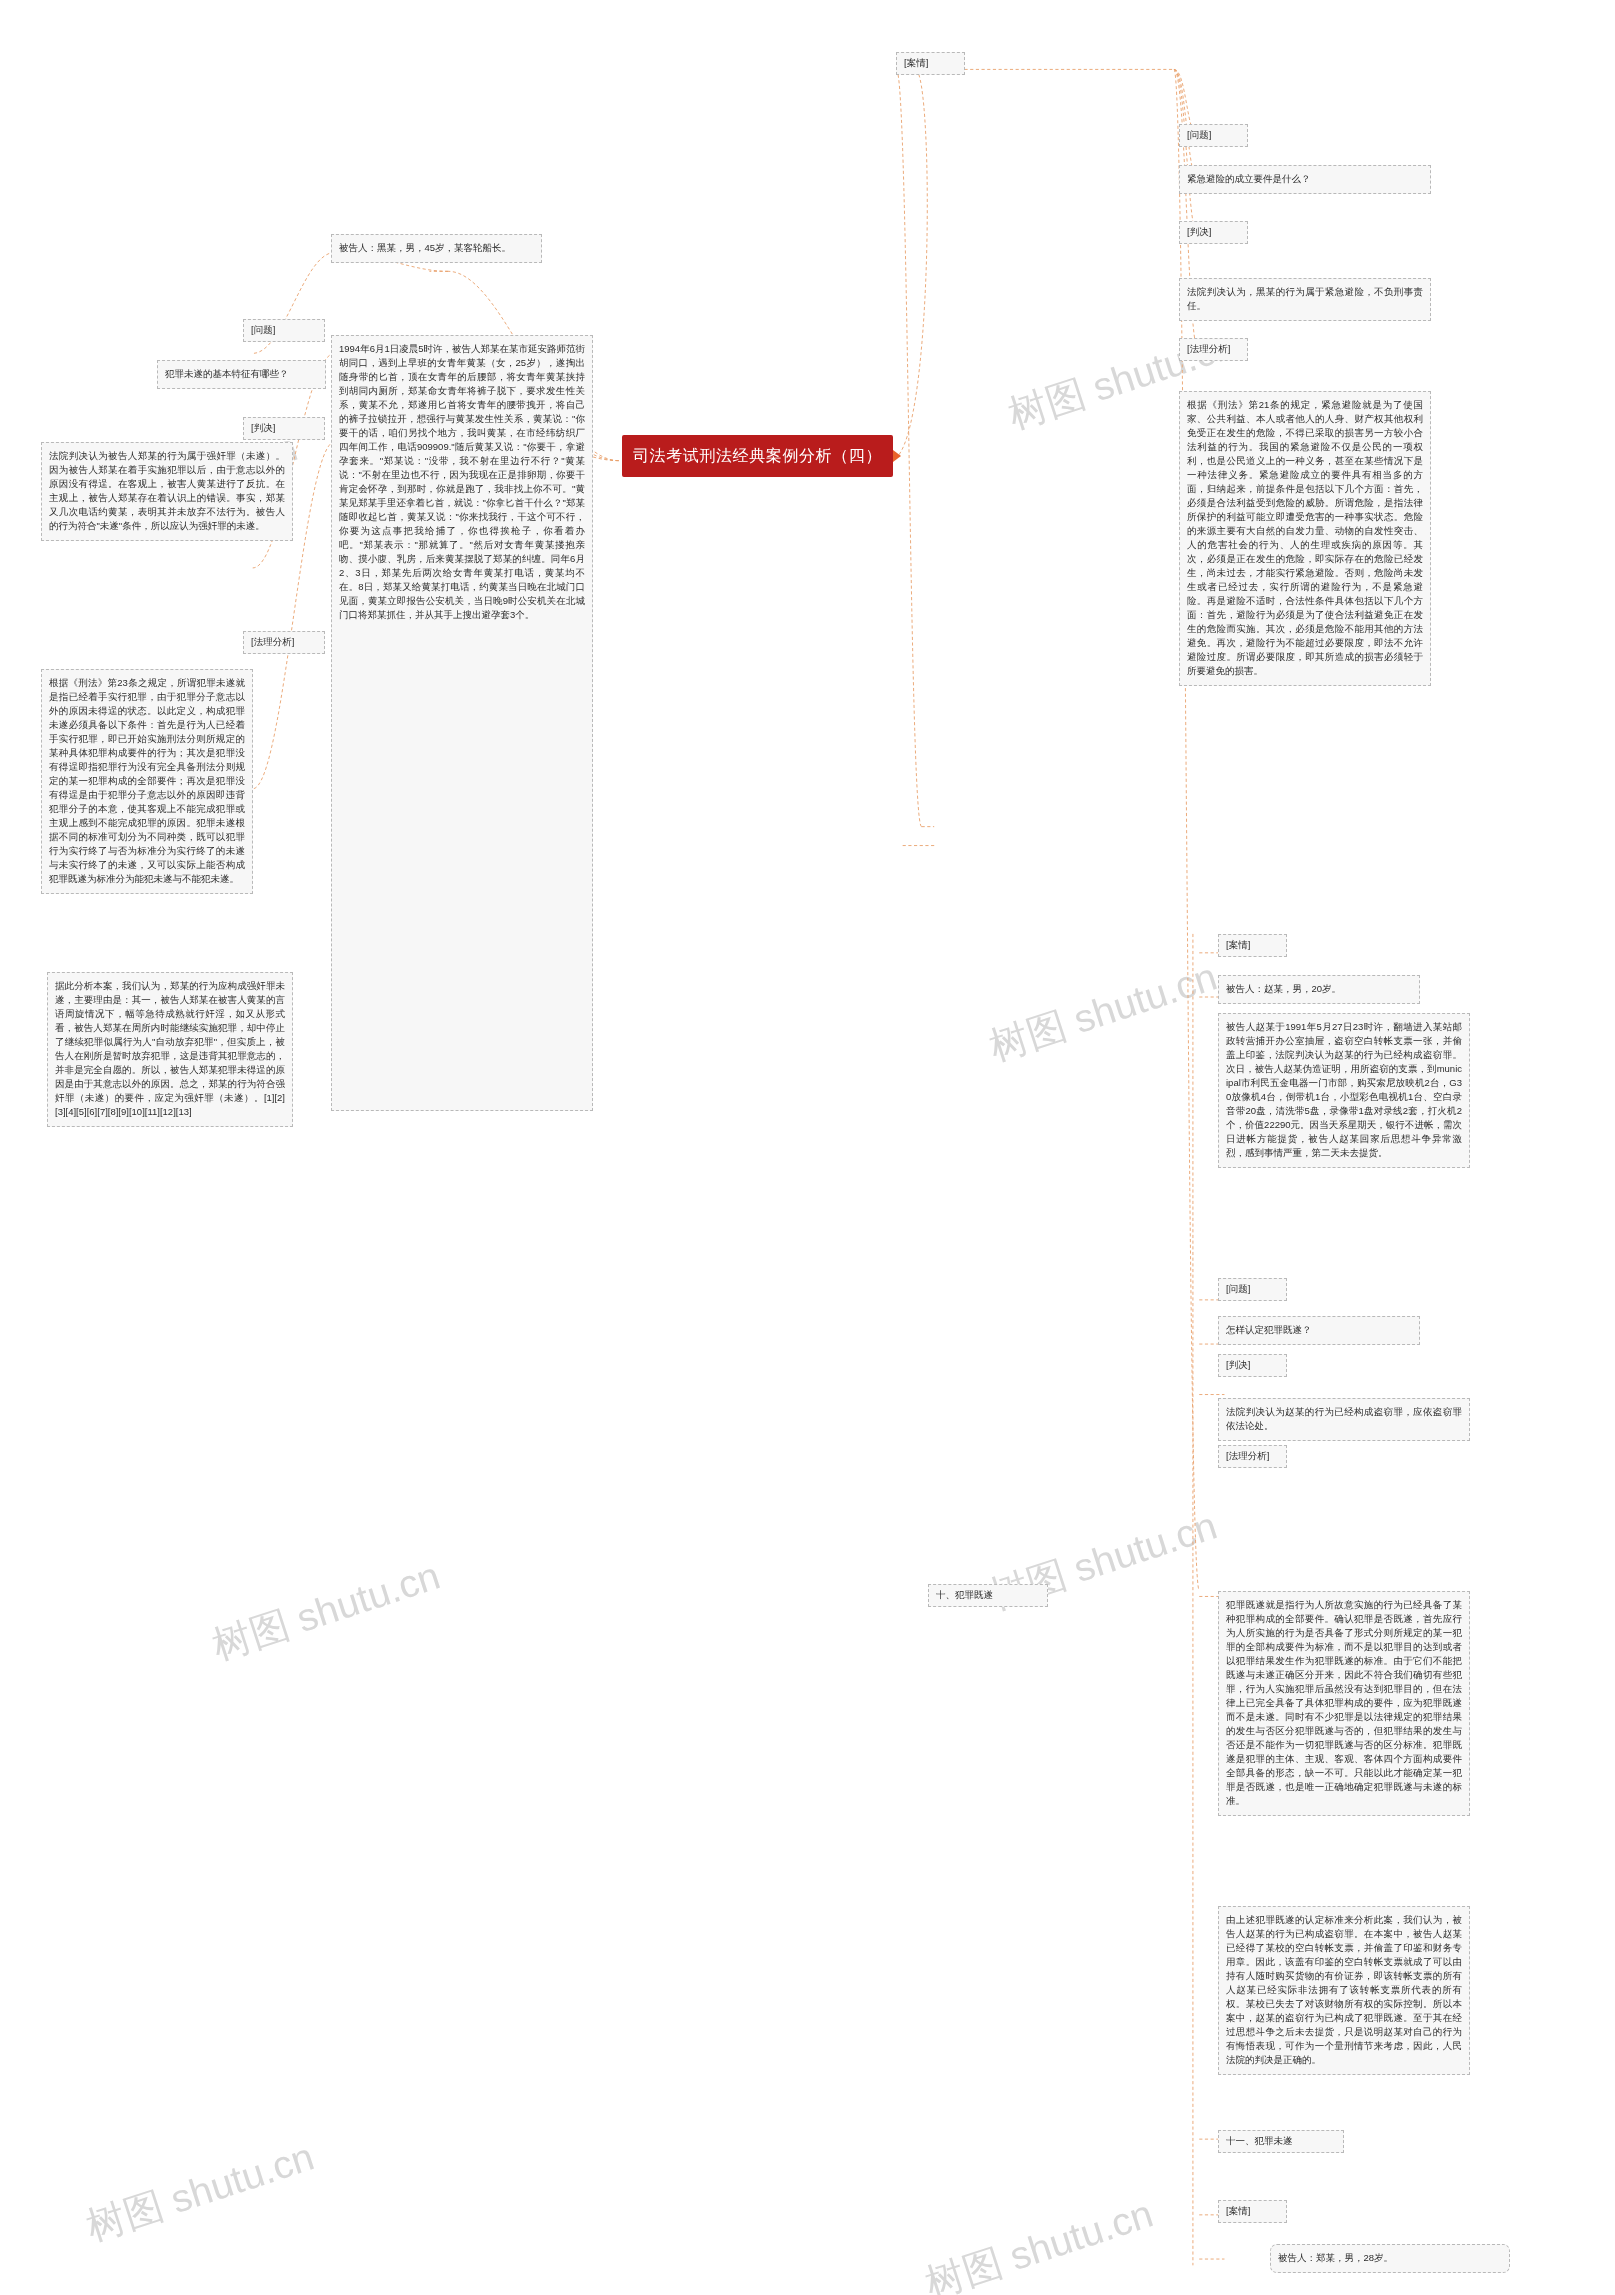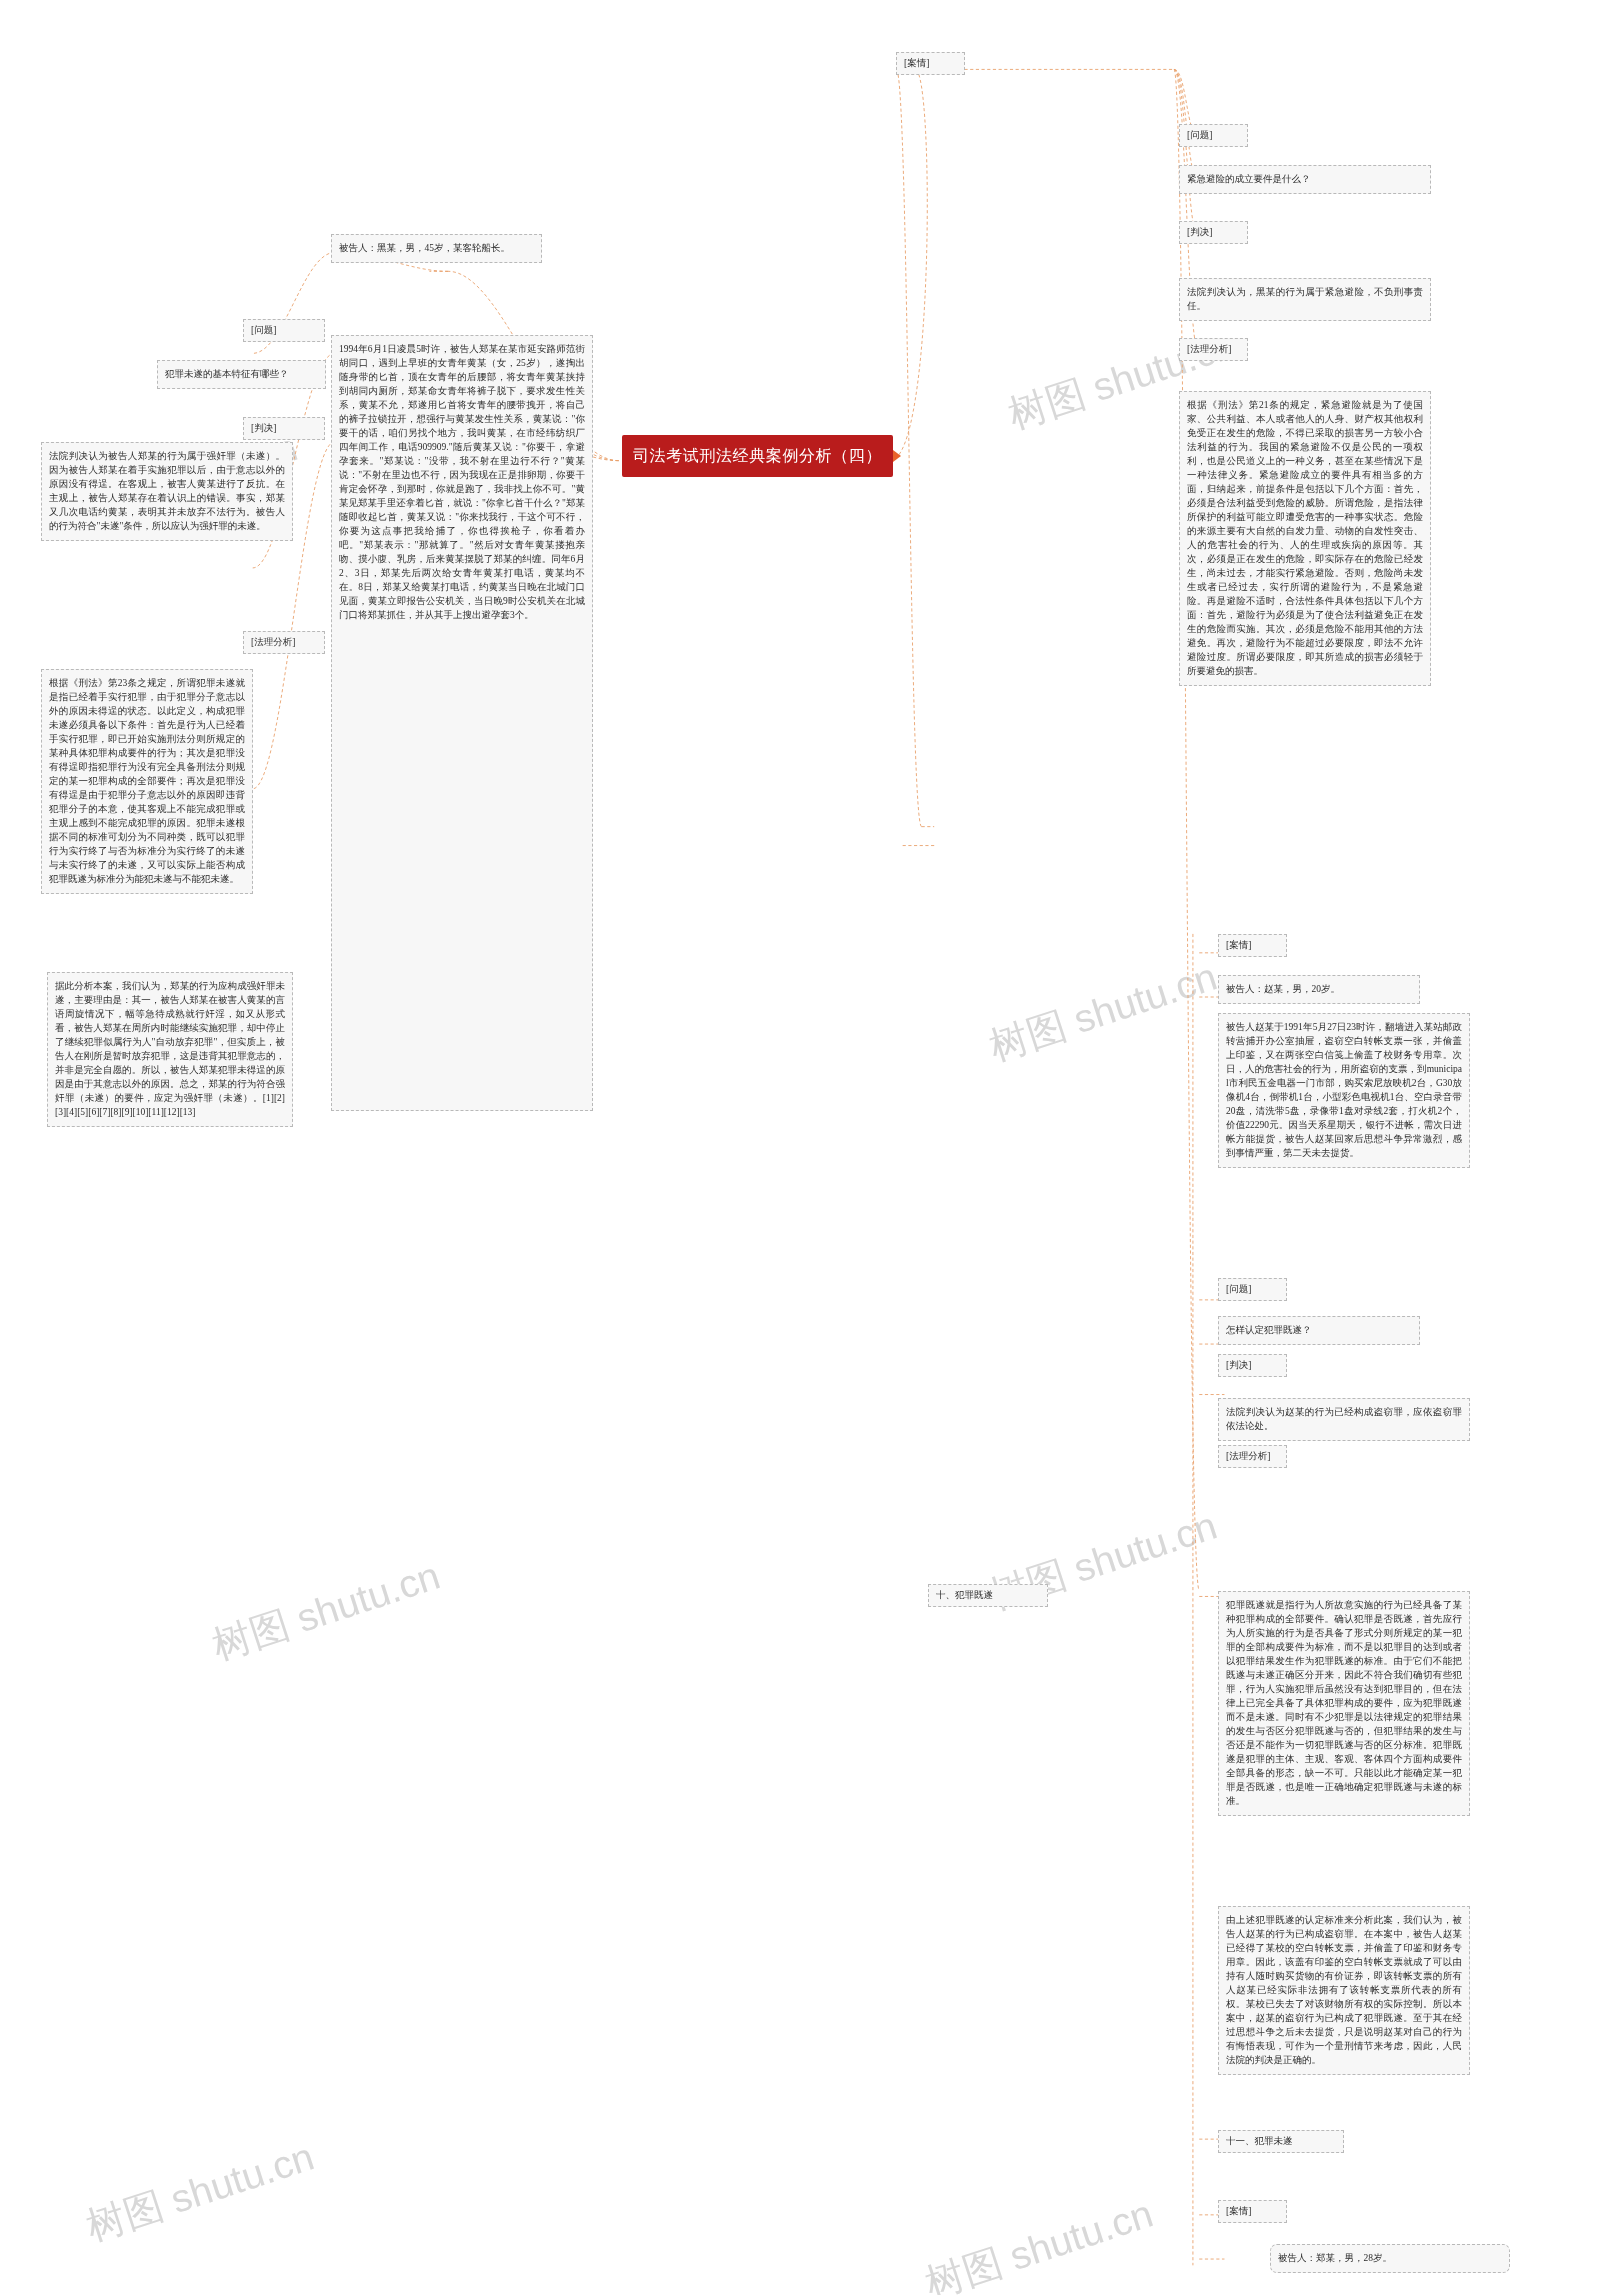--- a/index.html
+++ b/index.html
@@ -58,21 +58,20 @@
     position: absolute;
     box-sizing: border-box;
     background: #f7f7f7;
     border: 0.6px dashed #b9b9b9;
     color: #2b2b2b;
     font-size: 9.5px;
     line-height: 14.5px;
     padding: 6.3px 7px;
     text-align: justify;
     word-break: break-all;
-    font-family: Liberation Serif, serif;
   }
   .node.label {
     padding: 4.4px 7px;
     line-height: 12.6px;
     font-size: 9.5px;
   }
   .node.tight {
     line-height: 14px;
   }
   .node.heading {
@@ -163,21 +162,21 @@
 
   <div class="node label" style="left:1179px; top:221px; width:69px;">[判决]</div>
   <div class="node tight" style="left:1179px; top:278px; width:252px;">法院判决认为，黑某的行为属于紧急避险，不负刑事责任。</div>
 
   <div class="node label" style="left:1179px; top:338px; width:69px;">[法理分析]</div>
   <div class="node tight" style="left:1179px; top:391px; width:252px;">根据《刑法》第21条的规定，紧急避险就是为了使国家、公共利益、本人或者他人的人身、财产权其他权利免受正在发生的危险，不得已采取的损害另一方较小合法利益的行为。我国的紧急避险不仅是公民的一项权利，也是公民道义上的一种义务，甚至在某些情况下是一种法律义务。紧急避险成立的要件具有相当多的方面，归纳起来，前提条件是包括以下几个方面：首先，必须是合法利益受到危险的威胁。所谓危险，是指法律所保护的利益可能立即遭受危害的一种事实状态。危险的来源主要有大自然的自发力量、动物的自发性突击、人的危害社会的行为、人的生理或疾病的原因等。其次，必须是正在发生的危险，即实际存在的危险已经发生，尚未过去，才能实行紧急避险。否则，危险尚未发生或者已经过去，实行所谓的避险行为，不是紧急避险。再是避险不适时，合法性条件具体包括以下几个方面：首先，避险行为必须是为了使合法利益避免正在发生的危险而实施。其次，必须是危险不能用其他的方法避免。再次，避险行为不能超过必要限度，即法不允许避险过度。所谓必要限度，即其所造成的损害必须轻于所要避免的损害。</div>
 
 
   <div class="node label" style="left:1218px; top:934px; width:69px;">[案情]</div>
   <div class="node tight" style="left:1218px; top:975px; width:202px;">被告人：赵某，男，20岁。</div>
-  <div class="node tight" style="left:1218px; top:1013px; width:252px;">被告人赵某于1991年5月27日23时许，翻墙进入某站邮政转营捕开办公室抽屉，盗窃空白转帐支票一张，并偷盖上印鉴，又在两张空白信笺上偷盖了校财务专用章。次日，人的危害社会的行为，用所盗窃的支票，到municipal市利民五金电器一门市部，购买索尼放映机2台，G30放像机4台，倒带机1台，小型彩色电视机1台、空白录音带20盘，清洗带5盘，录像带1盘对录线2套，打火机2个，价值22290元。因当天系星期天，银行不进帐，需次日进帐方能提货，被告人赵某回家后思想斗争异常激烈，感到事情严重，第二天未去提货。</div>
+  <div class="node tight" style="left:1218px; top:1013px; width:252px;">被告人赵某于1991年5月27日23时许，翻墙进入某站邮政转营捕开办公室抽屉，盗窃空白转帐支票一张，并偷盖上印鉴，法院判决认为赵某的行为已经构成盗窃罪。次日，被告人赵某伪造证明，用所盗窃的支票，到municipal市利民五金电器一门市部，购买索尼放映机2台，G30放像机4台，倒带机1台，小型彩色电视机1台、空白录音带20盘，清洗带5盘，录像带1盘对录线2套，打火机2个，价值22290元。因当天系星期天，银行不进帐，需次日进帐方能提货，被告人赵某回家后思想斗争异常激烈，感到事情严重，第二天未去提货。</div>
 
   <div class="node label" style="left:1218px; top:1278px; width:69px;">[问题]</div>
   <div class="node tight" style="left:1218px; top:1316px; width:202px;">怎样认定犯罪既遂？</div>
 
   <div class="node label" style="left:1218px; top:1354px; width:69px;">[判决]</div>
   <div class="node tight" style="left:1218px; top:1398px; width:252px;">法院判决认为赵某的行为已经构成盗窃罪，应依盗窃罪依法论处。</div>
 
   <div class="node label" style="left:1218px; top:1445px; width:69px;">[法理分析]</div>
   <div class="node tight" style="left:1218px; top:1591px; width:252px;">犯罪既遂就是指行为人所故意实施的行为已经具备了某种犯罪构成的全部要件。确认犯罪是否既遂，首先应行为人所实施的行为是否具备了形式分则所规定的某一犯罪的全部构成要件为标准，而不是以犯罪目的达到或者以犯罪结果发生作为犯罪既遂的标准。由于它们不能把既遂与未遂正确区分开来，因此不符合我们确切有些犯罪，行为人实施犯罪后虽然没有达到犯罪目的，但在法律上已完全具备了具体犯罪构成的要件，应为犯罪既遂而不是未遂。同时有不少犯罪是以法律规定的犯罪结果的发生与否区分犯罪既遂与否的，但犯罪结果的发生与否还是不能作为一切犯罪既遂与否的区分标准。犯罪既遂是犯罪的主体、主观、客观、客体四个方面构成要件全部具备的形态，缺一不可。只能以此才能确定某一犯罪是否既遂，也是唯一正确地确定犯罪既遂与未遂的标准。</div>
 

